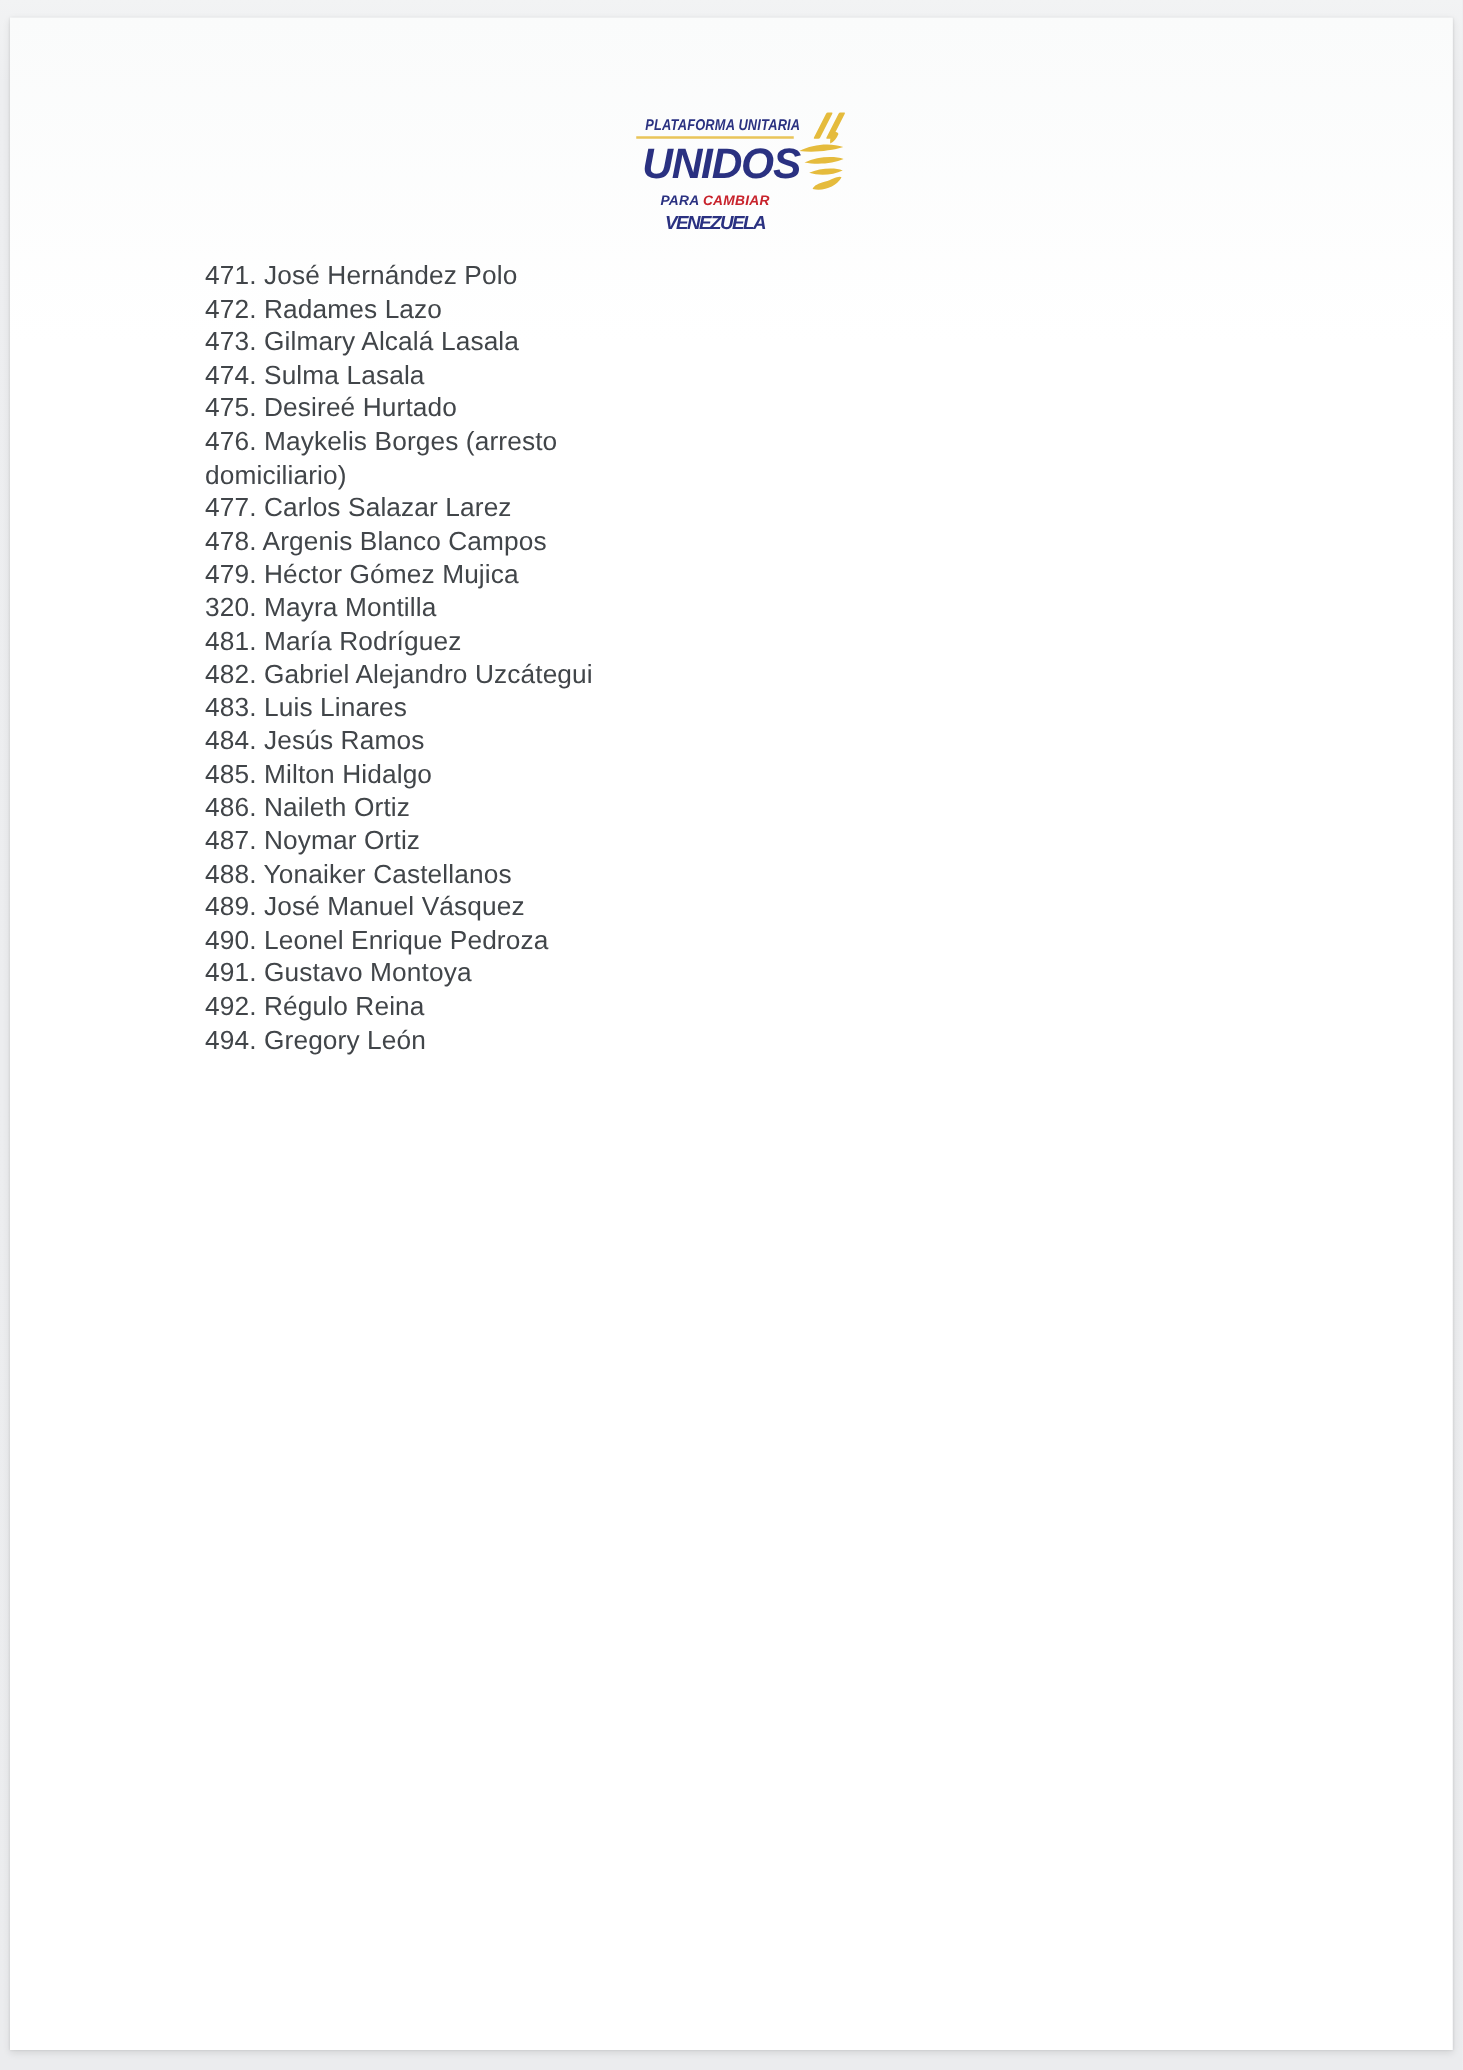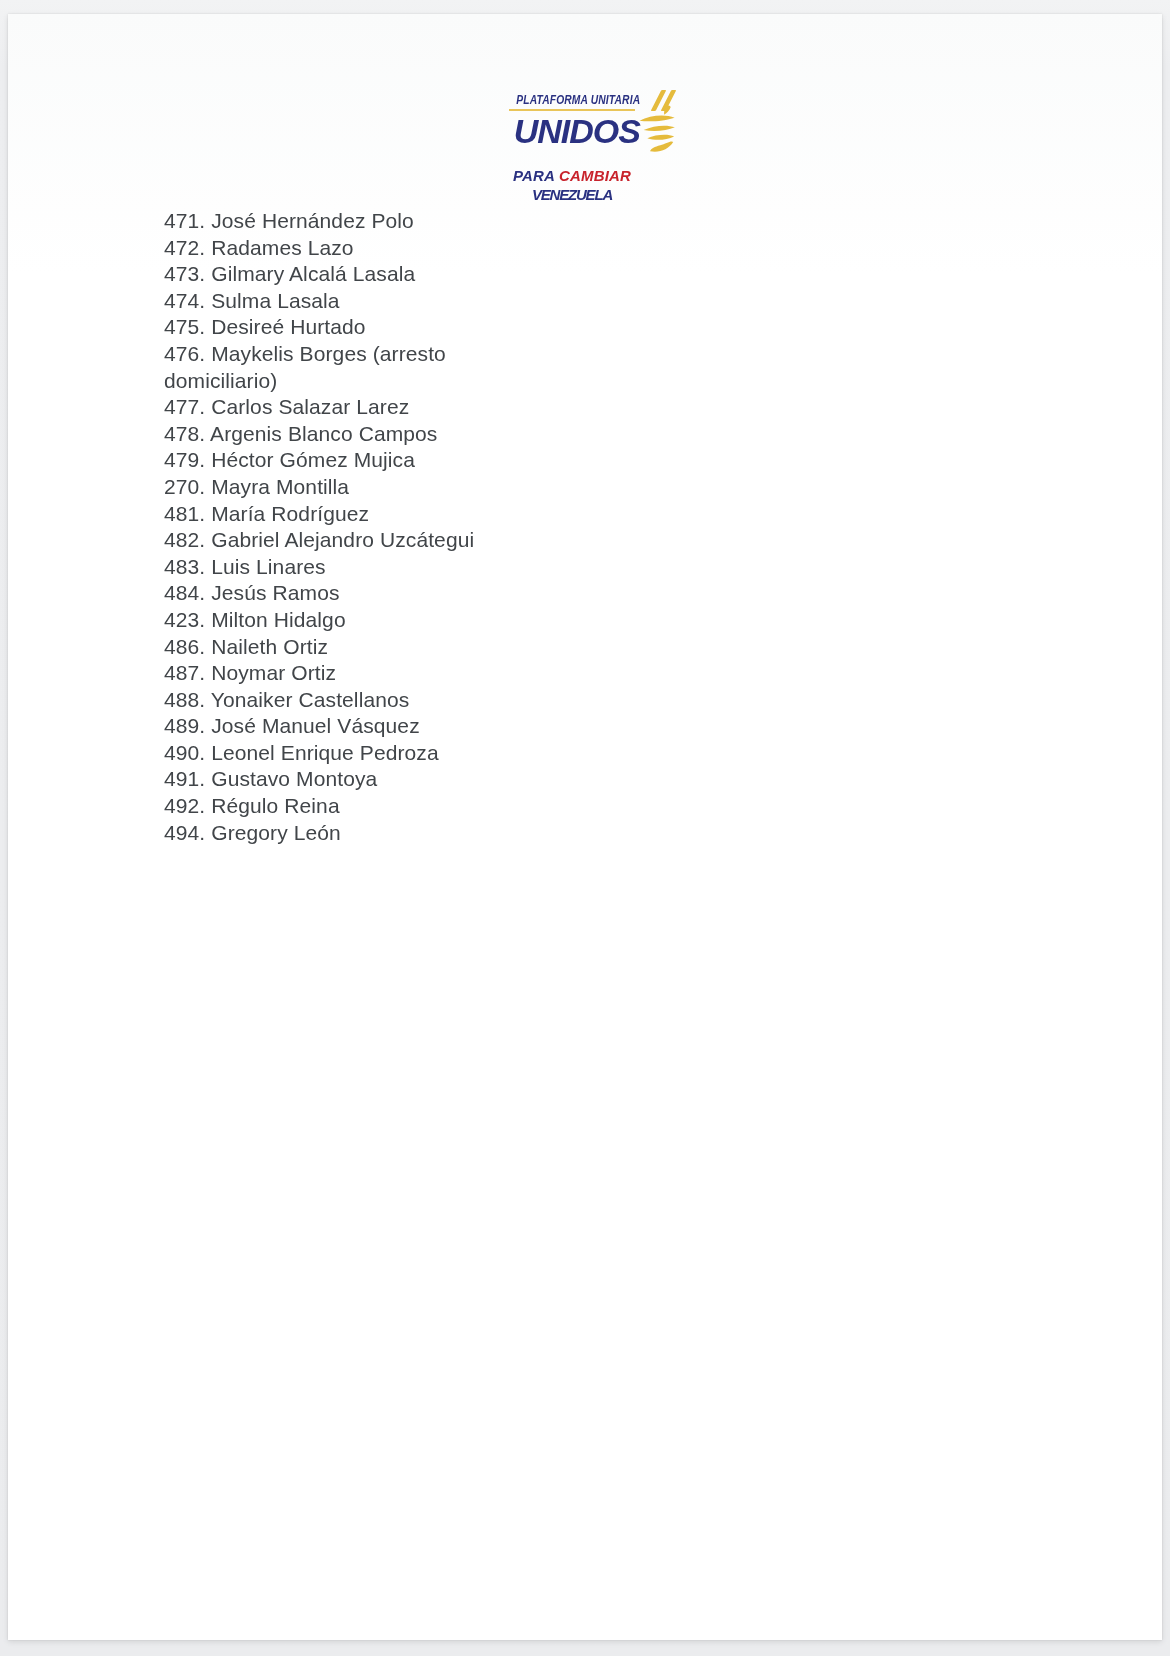--- a/index.html
+++ b/index.html
@@ -73,22 +73,22 @@
   }
   .logo-main {
     display: block;
     margin-top: 3px;
     font-size: 34px;
     letter-spacing: -1px;
     text-align: right;
   }
   .logo-mid {
     display: block;
-    margin-top: 20px;
-    font-size: 15px;
+    margin-top: 8px;
+    font-size: 11px;
     letter-spacing: 0.2px;
   }
   .logo-mid .cambiar { color: var(--red, #c8232c); }
   .logo-bottom {
     display: block;
     margin-top: 4px;
     font-size: 15px;
     letter-spacing: -1.2px;
   }
   .hand-icon {
@@ -142,26 +142,26 @@
     <div class="name-list" id="list">
         <div class="row">471. José Hernández Polo</div>
         <div class="row">472. Radames Lazo</div>
         <div class="row">473. Gilmary Alcalá Lasala</div>
         <div class="row">474. Sulma Lasala</div>
         <div class="row">475. Desireé Hurtado</div>
         <div class="row">476. Maykelis Borges (arresto domiciliario)</div>
         <div class="row">477. Carlos Salazar Larez</div>
         <div class="row">478. Argenis Blanco Campos</div>
         <div class="row">479. Héctor Gómez Mujica</div>
-        <div class="row">270. Mayra Montilla</div>
+        <div class="row">320. Mayra Montilla</div>
         <div class="row">481. María Rodríguez</div>
         <div class="row">482. Gabriel Alejandro Uzcátegui</div>
         <div class="row">483. Luis Linares</div>
         <div class="row">484. Jesús Ramos</div>
-        <div class="row">423. Milton Hidalgo</div>
+        <div class="row">485. Milton Hidalgo</div>
         <div class="row">486. Naileth Ortiz</div>
         <div class="row">487. Noymar Ortiz</div>
         <div class="row">488. Yonaiker Castellanos</div>
         <div class="row">489. José Manuel Vásquez</div>
         <div class="row">490. Leonel Enrique Pedroza</div>
         <div class="row">491. Gustavo Montoya</div>
         <div class="row">492. Régulo Reina</div>
         <div class="row">494. Gregory León</div>
       </div>
 

